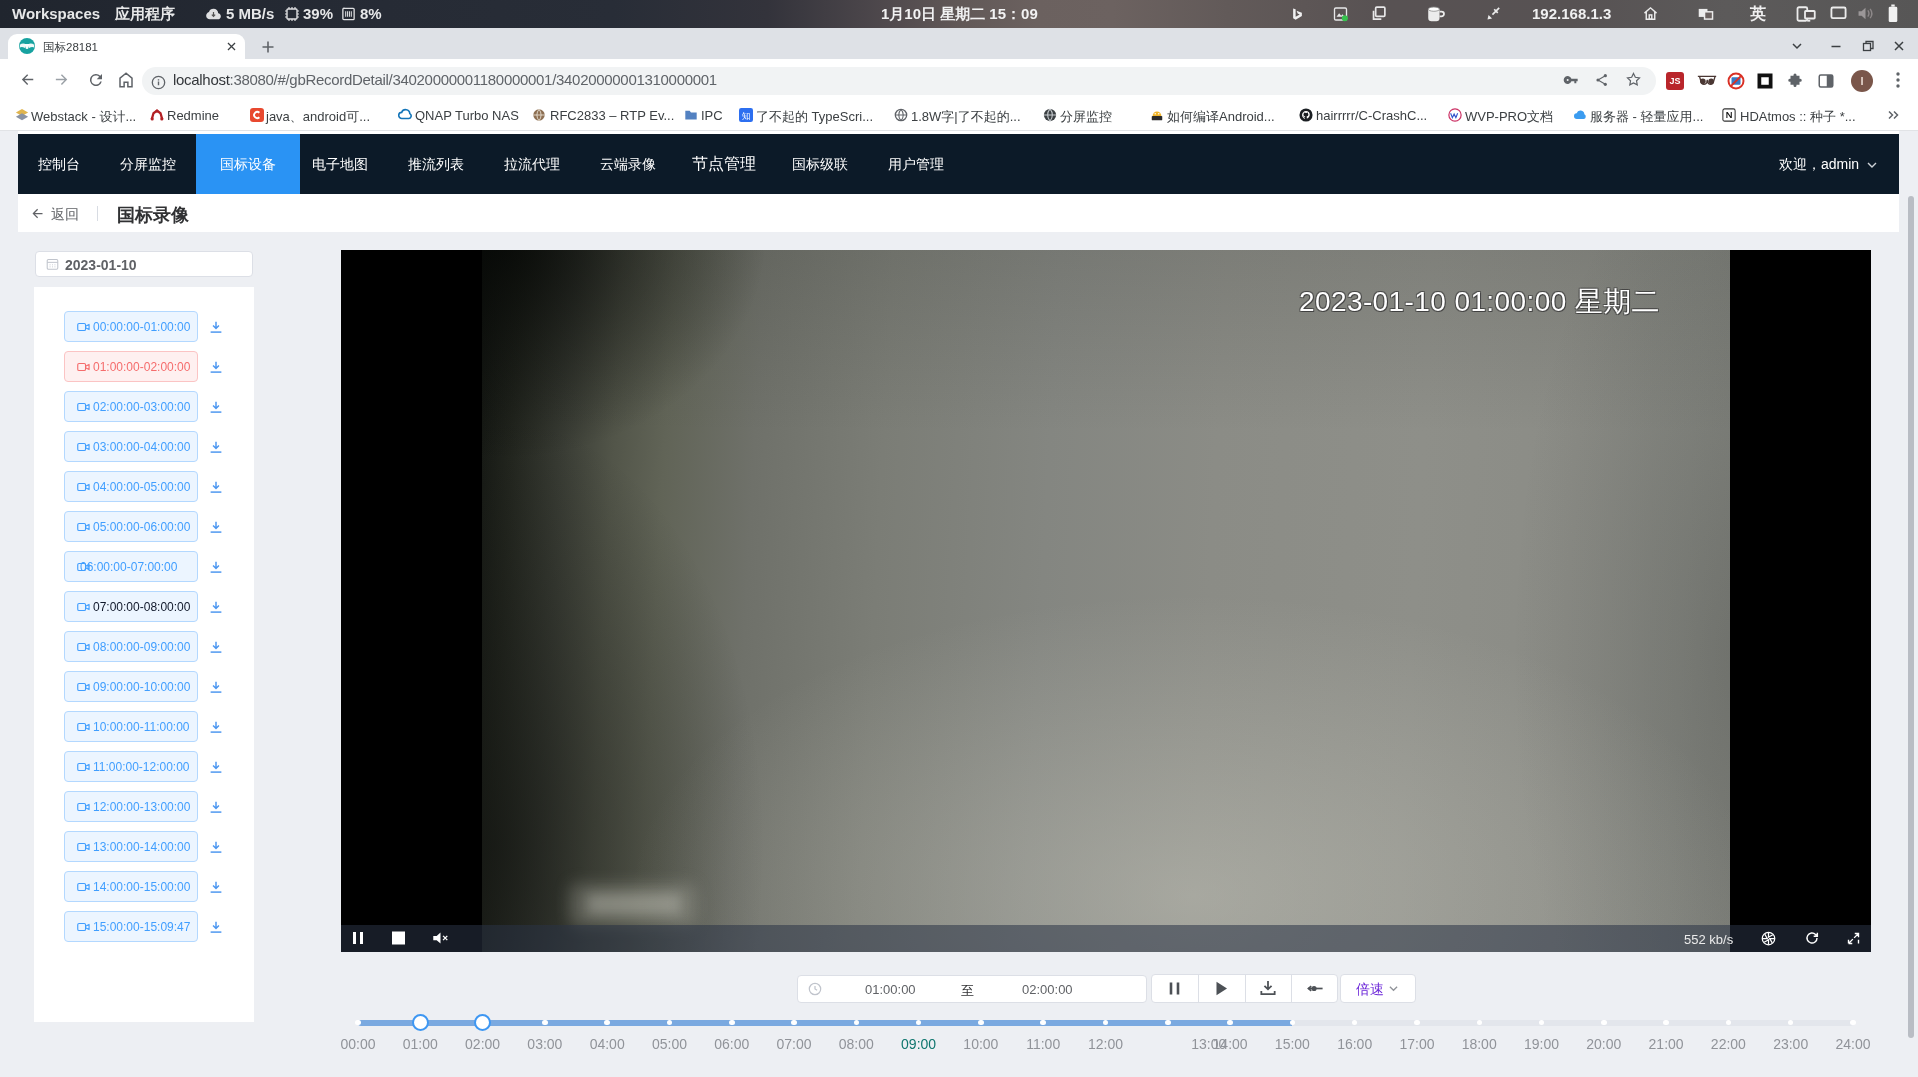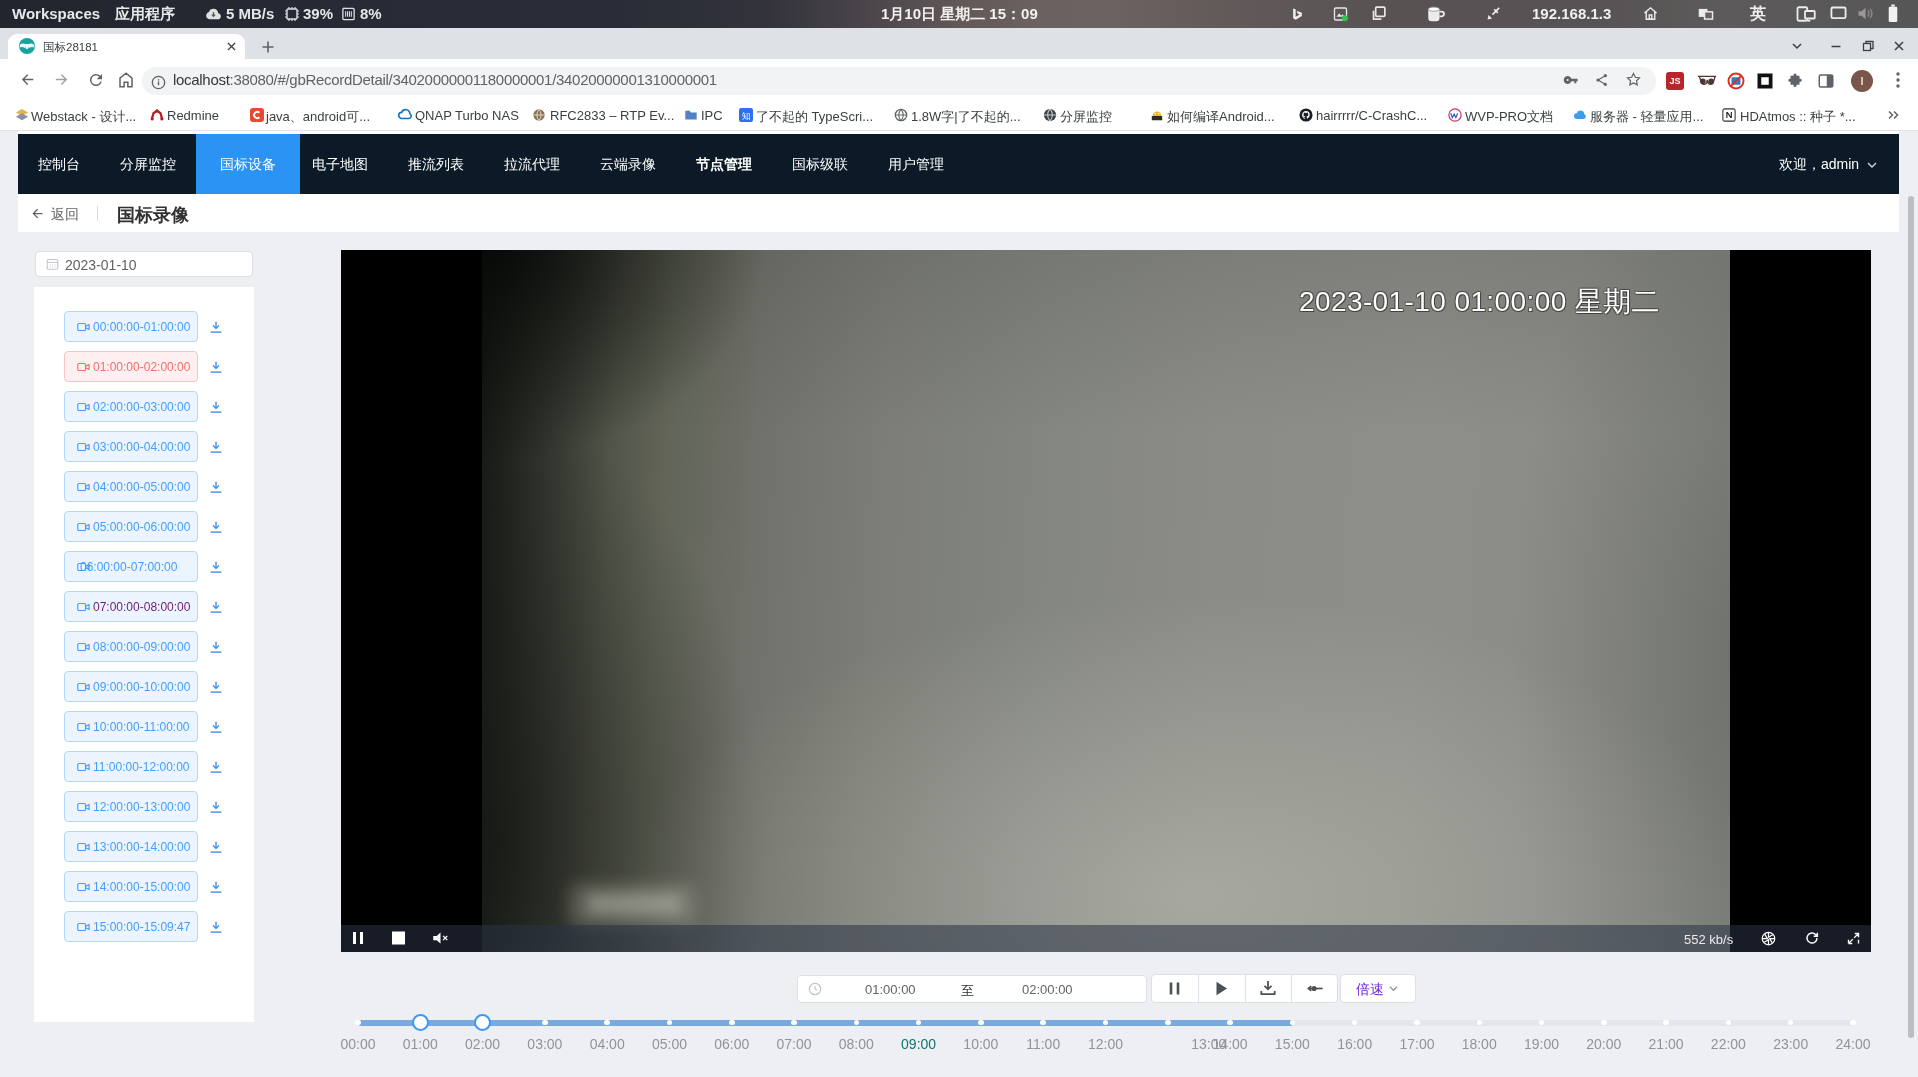--- a/index.html
+++ b/index.html
@@ -239,41 +239,41 @@
 <div style="position:absolute;left:0px;top:131px;width:1918px;height:946px;background:#edeff3;"></div>
 <div style="position:absolute;left:18px;top:131px;width:1881px;height:3px;background:#fff;"></div>
 <div style="position:absolute;left:18px;top:134px;width:1881px;height:60px;background:#0c1a28;"></div>
 <div style="position:absolute;left:18px;top:134px;width:82px;height:60px;color:#fff;font-size:14px;text-align:center;line-height:60px;">控制台</div>
 <div style="position:absolute;left:100px;top:134px;width:96px;height:60px;color:#fff;font-size:14px;text-align:center;line-height:60px;">分屏监控</div>
 <div style="position:absolute;left:196px;top:134px;width:104px;height:60px;background:#2a93f4;color:#fff;font-size:14px;text-align:center;line-height:60px;">国标设备</div>
 <div style="position:absolute;left:292px;top:134px;width:96px;height:60px;color:#fff;font-size:14px;text-align:center;line-height:60px;">电子地图</div>
 <div style="position:absolute;left:388px;top:134px;width:96px;height:60px;color:#fff;font-size:14px;text-align:center;line-height:60px;">推流列表</div>
 <div style="position:absolute;left:484px;top:134px;width:96px;height:60px;color:#fff;font-size:14px;text-align:center;line-height:60px;">拉流代理</div>
 <div style="position:absolute;left:580px;top:134px;width:96px;height:60px;color:#fff;font-size:14px;text-align:center;line-height:60px;">云端录像</div>
-<div style="position:absolute;left:676px;top:134px;width:96px;height:60px;color:#fff;font-size:14px;text-align:center;line-height:60px;font-weight:bold;">节点管理</div>
+<div style="position:absolute;left:676px;top:134px;width:96px;height:60px;color:#fff;font-size:16px;text-align:center;line-height:60px;">节点管理</div>
 <div style="position:absolute;left:772px;top:134px;width:96px;height:60px;color:#fff;font-size:14px;text-align:center;line-height:60px;">国标级联</div>
 <div style="position:absolute;left:868px;top:134px;width:96px;height:60px;color:#fff;font-size:14px;text-align:center;line-height:60px;">用户管理</div>
 <div style="position:absolute;left:1779px;top:156px;white-space:nowrap;color:#fff;font-size:14px;line-height:16px;">欢迎，admin</div>
 <svg style="position:absolute;left:1866px;top:160px;" width="12" height="10" viewBox="0 0 12 10">
     <path d="M2 3l4 4 4-4" stroke="#cfd3d8" stroke-width="1.4" fill="none"></path>
   </svg>
 <div style="position:absolute;left:18px;top:194px;width:1881px;height:38px;background:#fff;"></div>
 <svg style="position:absolute;left:30px;top:206px;" width="15" height="15" viewBox="0 0 24 24">
     <path d="M20 11H7.8l5.1-5.1L11.5 4.5 4 12l7.5 7.5 1.4-1.4L7.8 13H20Z" fill="#606266"></path>
   </svg>
 <div style="position:absolute;left:51px;top:206px;white-space:nowrap;font-size:14px;color:#606266;">返回</div>
 <div style="position:absolute;left:97px;top:206px;width:1px;height:15px;background:#d8dce3;"></div>
 <div style="position:absolute;left:117px;top:203px;white-space:nowrap;font-size:18px;font-weight:bold;color:#303133;">国标录像</div>
 <div style="position:absolute;left:35px;top:251px;width:218px;height:26px;background:#fff;border:1px solid #dcdfe6;border-radius:4px;"></div>
 <svg style="position:absolute;left:46px;top:257px;" width="13" height="14" viewBox="0 0 16 16">
     <rect x="1.5" y="2.5" width="13" height="12" rx="1.5" fill="none" stroke="#c0c4cc" stroke-width="1.3"></rect>
     <path d="M1.5 6h13" stroke="#c0c4cc" stroke-width="1.2"></path>
     <path d="M4.5 9h1M7.5 9h1M10.5 9h1M4.5 11.5h1M7.5 11.5h1M10.5 11.5h1" stroke="#c0c4cc" stroke-width="1.2"></path>
   </svg>
-<div style="position:absolute;left:65px;top:257px;white-space:nowrap;font-size:14px;color:#606266;">2023-01-10</div>
+<div style="position:absolute;left:65px;top:257px;white-space:nowrap;font-size:14px;color:#606266;font-weight:bold;">2023-01-10</div>
 <div style="position:absolute;left:34px;top:287px;width:220px;height:735px;background:#fff;"></div>
 <div style="position:absolute;left:64px;top:311px;width:134px;height:31px;background:#ecf5ff;border:1px solid #b3d8ff;color:#409eff;border-radius:4px;font-size:12px;"></div>
 <svg style="position:absolute;left:77px;top:321px;" width="13" height="12" viewBox="0 0 14 12">
     <rect x="0.8" y="2.2" width="8.4" height="7.6" rx="1.4" fill="none" stroke="#409eff" stroke-width="1.2"></rect>
     <path d="M9.2 5.2 13 3.2v5.6L9.2 6.8" fill="none" stroke="#409eff" stroke-width="1.2" stroke-linejoin="round"></path>
   </svg>
 <div style="position:absolute;left:93px;top:320px;white-space:nowrap;font-size:12px;color:#409eff;">00:00:00-01:00:00</div>
 <svg style="position:absolute;left:209px;top:321px;" width="14" height="13" viewBox="0 0 16 15">
     <path d="M8 0.8v7.4M4.6 5.2 8 8.6l3.4-3.4" fill="none" stroke="#4b96f0" stroke-width="1.7"></path>
     <path d="M1.8 12.8h12.4" stroke="#4b96f0" stroke-width="1.7"></path>
@@ -336,21 +336,21 @@
 <div style="position:absolute;left:80px;top:560px;white-space:nowrap;font-size:12px;color:#409eff;">06:00:00-07:00:00</div>
 <svg style="position:absolute;left:209px;top:561px;" width="14" height="13" viewBox="0 0 16 15">
     <path d="M8 0.8v7.4M4.6 5.2 8 8.6l3.4-3.4" fill="none" stroke="#4b96f0" stroke-width="1.7"></path>
     <path d="M1.8 12.8h12.4" stroke="#4b96f0" stroke-width="1.7"></path>
   </svg>
 <div style="position:absolute;left:64px;top:591px;width:134px;height:31px;background:#ecf5ff;border:1px solid #b3d8ff;color:#409eff;border-radius:4px;font-size:12px;"></div>
 <svg style="position:absolute;left:77px;top:601px;" width="13" height="12" viewBox="0 0 14 12">
     <rect x="0.8" y="2.2" width="8.4" height="7.6" rx="1.4" fill="none" stroke="#409eff" stroke-width="1.2"></rect>
     <path d="M9.2 5.2 13 3.2v5.6L9.2 6.8" fill="none" stroke="#409eff" stroke-width="1.2" stroke-linejoin="round"></path>
   </svg>
-<div style="position:absolute;left:93px;top:600px;white-space:nowrap;font-size:12px;color:#701a75;">07:00:00-08:00:00</div>
+<div style="position:absolute;left:93px;top:600px;white-space:nowrap;font-size:12px;color:#0f172a;">07:00:00-08:00:00</div>
 <svg style="position:absolute;left:209px;top:601px;" width="14" height="13" viewBox="0 0 16 15">
     <path d="M8 0.8v7.4M4.6 5.2 8 8.6l3.4-3.4" fill="none" stroke="#4b96f0" stroke-width="1.7"></path>
     <path d="M1.8 12.8h12.4" stroke="#4b96f0" stroke-width="1.7"></path>
   </svg>
 <div style="position:absolute;left:64px;top:631px;width:134px;height:31px;background:#ecf5ff;border:1px solid #b3d8ff;color:#409eff;border-radius:4px;font-size:12px;"></div>
 <svg style="position:absolute;left:77px;top:641px;" width="13" height="12" viewBox="0 0 14 12">
     <rect x="0.8" y="2.2" width="8.4" height="7.6" rx="1.4" fill="none" stroke="#409eff" stroke-width="1.2"></rect>
     <path d="M9.2 5.2 13 3.2v5.6L9.2 6.8" fill="none" stroke="#409eff" stroke-width="1.2" stroke-linejoin="round"></path>
   </svg>
 <div style="position:absolute;left:93px;top:640px;white-space:nowrap;font-size:12px;color:#409eff;">08:00:00-09:00:00</div>

